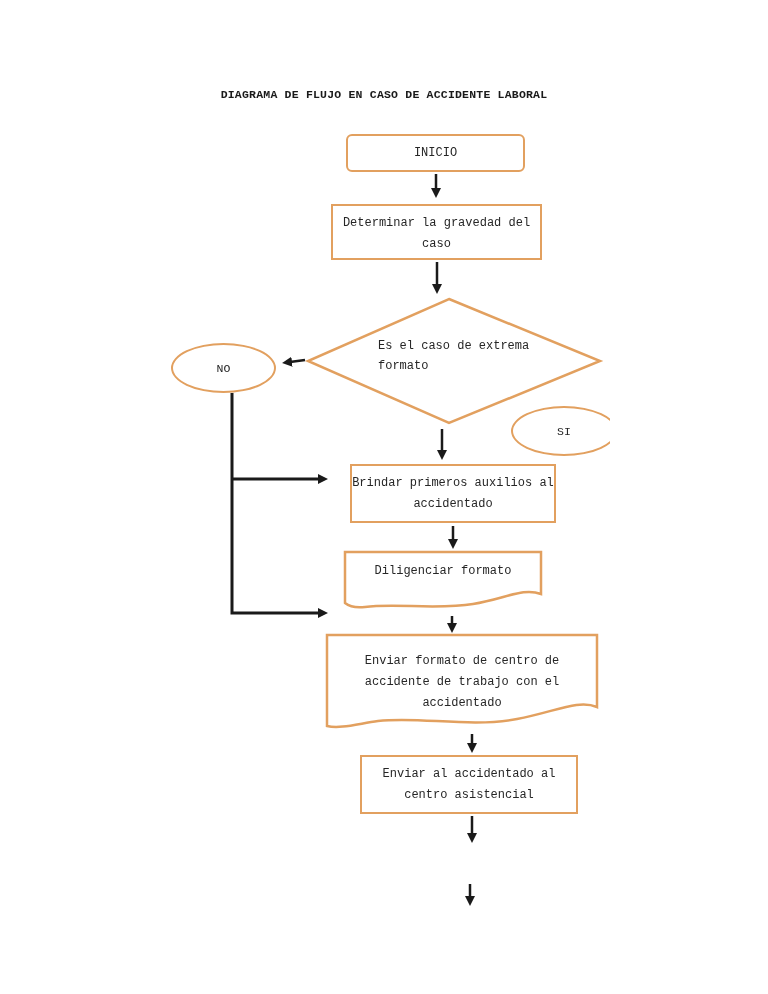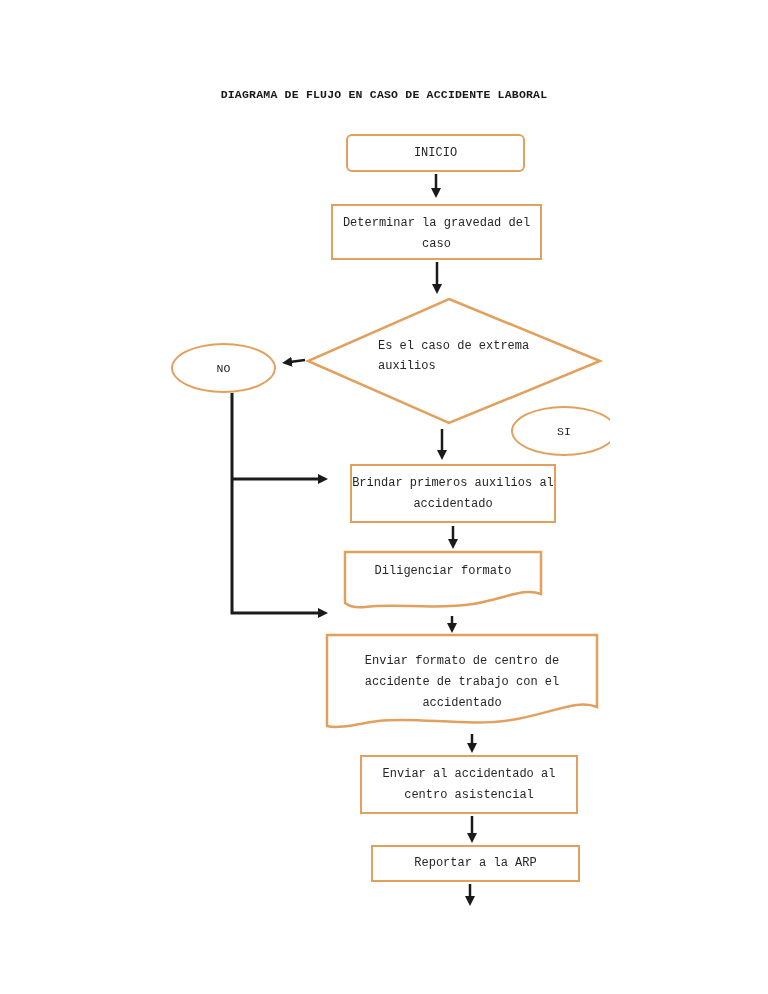--- a/index.html
+++ b/index.html
@@ -72,21 +72,21 @@
   </svg>
 
   <div class="node rounded" style="left:346px;top:134px;width:179px;height:38px;">
     <span>INICIO</span>
   </div>
 
   <div class="node toppad" style="left:331px;top:204px;width:211px;height:56px;">
     <span>Determinar la gravedad del caso</span>
   </div>
 
-  <div class="freetext" style="left:378px;top:336px;width:155px;text-align:left;line-height:20px;">Es el caso de extrema auxilios</div>
+  <div class="freetext" style="left:378px;top:336px;width:155px;text-align:left;line-height:20px;">Es el caso de extrema formato</div>
 
   <div class="node ellipse" style="left:171px;top:343px;width:105px;height:50px;">
     <span>NO</span>
   </div>
 
   <div class="node ellipse" style="left:511px;top:406px;width:106px;height:50px;">
     <span>SI</span>
   </div>
 
   <div class="node toppad" style="left:350px;top:464px;width:206px;height:59px;">
@@ -94,18 +94,15 @@
   </div>
 
   <div class="freetext" style="left:345px;top:561px;width:196px;">Diligenciar formato</div>
 
   <div class="freetext" style="left:330px;top:651px;width:264px;">Enviar formato de centro de accidente de trabajo con el accidentado</div>
 
   <div class="node toppad" style="left:360px;top:755px;width:218px;height:59px;">
     <span>Enviar al accidentado al centro asistencial</span>
   </div>
 
-  <div class="node vcenter" style="left:371px;top:845px;width:209px;height:37px;">
-    <span>Reportar a la ARP</span>
-  </div>
 
 
 </div>
 
 </body></html>

